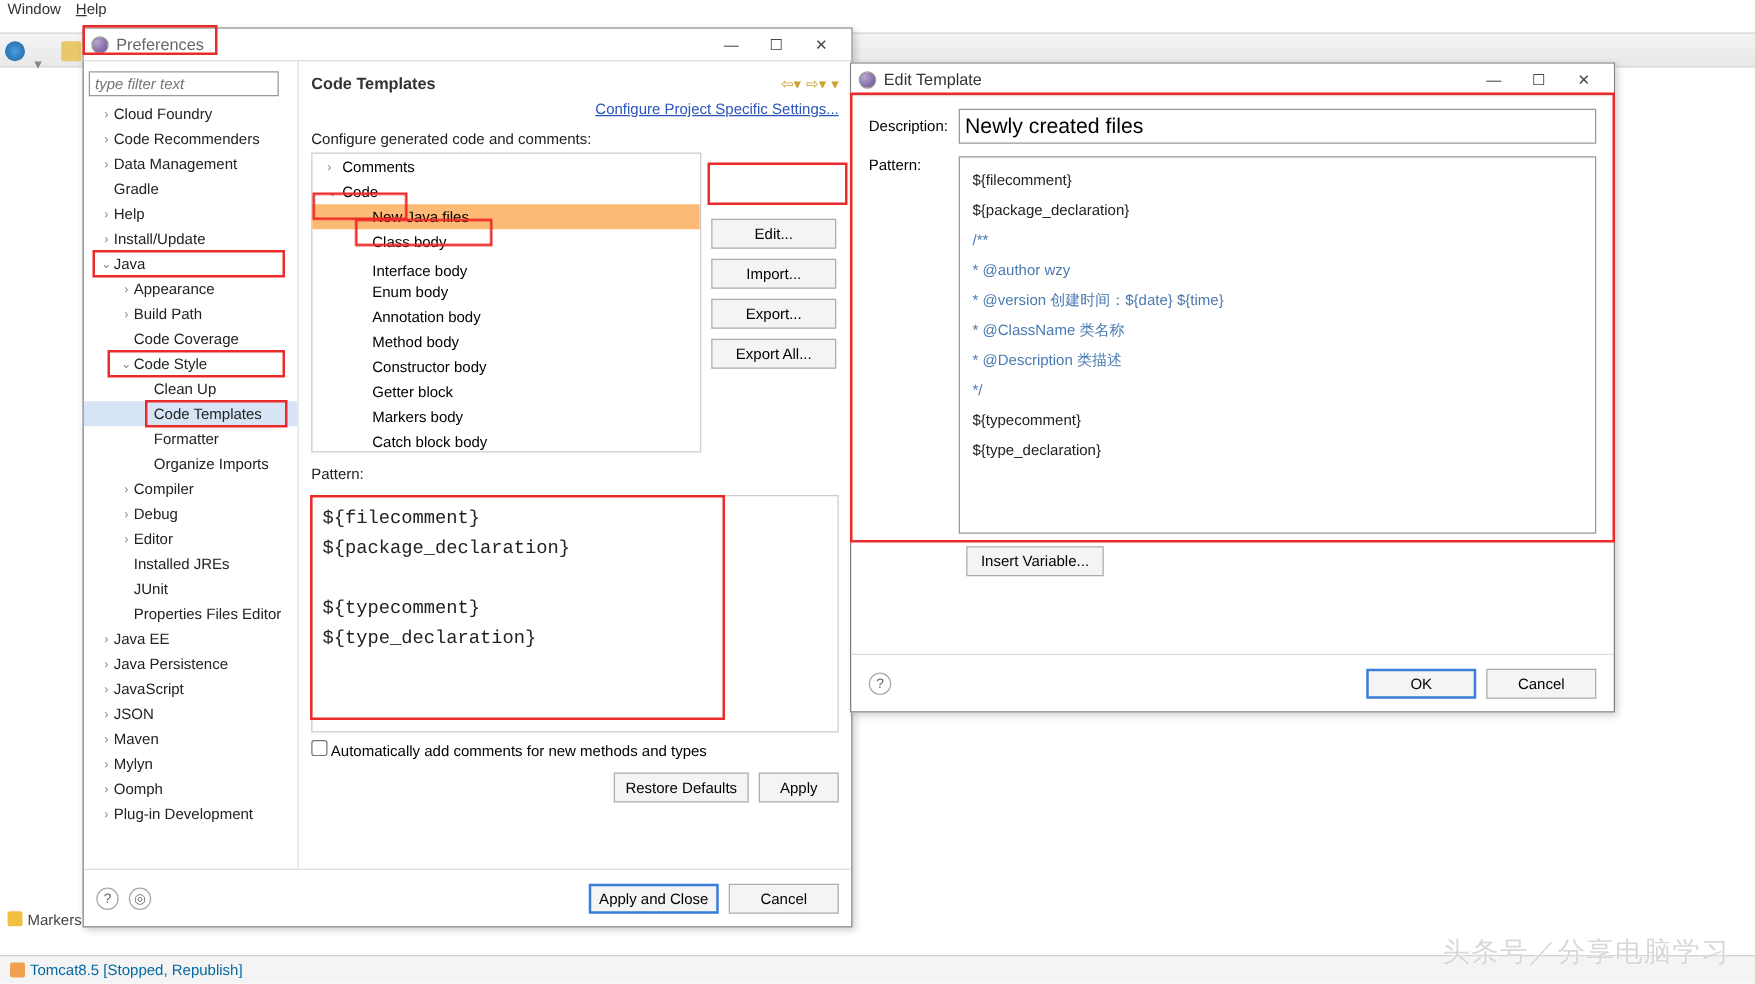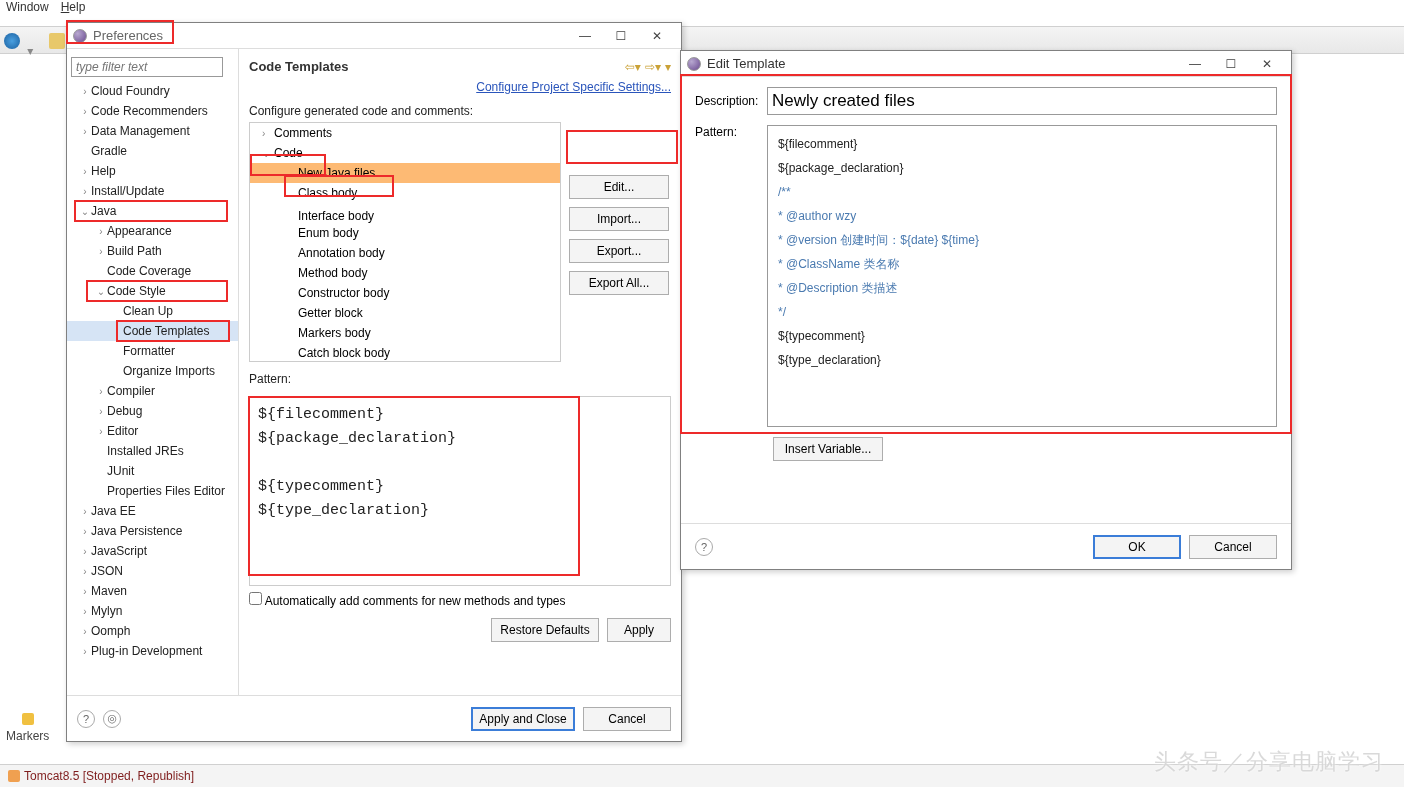--- a/index.html
+++ b/index.html
@@ -55,22 +55,22 @@
 .et-row input { flex:1; border:1px solid #999; padding:3px 4px; font-size:17px; }
 .et-code-box { border:1px solid #999; height:302px; padding:6px 10px; font-family: Consolas,"Courier New",monospace; font-size:16px; line-height:1.5; white-space:pre; overflow:auto; color:#222; position:relative; }
 .et-code-box .comment { color:#4a7ab0; }
 .et-footer { height:46px; display:flex; align-items:center; padding:0 14px; border-top:1px solid #ddd; }
 .et-footer .help-icon { width:18px;height:18px;border:1px solid #aaa;border-radius:50%;display:flex;align-items:center;justify-content:center;font-size:11px;color:#666; }
 .et-footer .spacer { flex:1; }
 .ok-btn { border:2px solid #3b7dd8; width:88px; }
 
 .hl-red { position:absolute; border:2px solid #ed2a2a; pointer-events:none; }
 
-.status { position:absolute; left:0; right:0; bottom:0; padding:4px 8px; background:#f4f4f4; border-top:1px solid #d0d0d0; font-size:12px; color:#7f1d1d; }
-.markers { position:absolute; bottom:44px; left:6px; font-size:12px; color:#444; display:flex; align-items:center; gap:4px;flex-direction:column; }
+.status { position:absolute; left:0; right:0; bottom:0; padding:4px 8px; background:#f4f4f4; border-top:1px solid #d0d0d0; font-size:12px; color:#0369a1; }
+.markers { position:absolute; bottom:44px; left:6px; font-size:12px; color:#444; display:flex; align-items:flex-start; gap:4px; }
 .markers .m-icon { width:12px;height:12px;background:#f0c040;border-radius:2px; }
 .tomcat { display:flex;align-items:center;gap:4px; }
 .tomcat .t-icon { width:12px;height:12px;background:#f0a050;border-radius:2px; }
 .watermark { position:absolute; right:20px; bottom:10px; font-size:22px; color:rgba(210,210,210,.85); font-weight:500; letter-spacing:1px; text-shadow:0 0 3px #fff; }
 </style>
 </head>
 <body>
 
 <div class="menubar">
   <span><span>Window</span></span>

